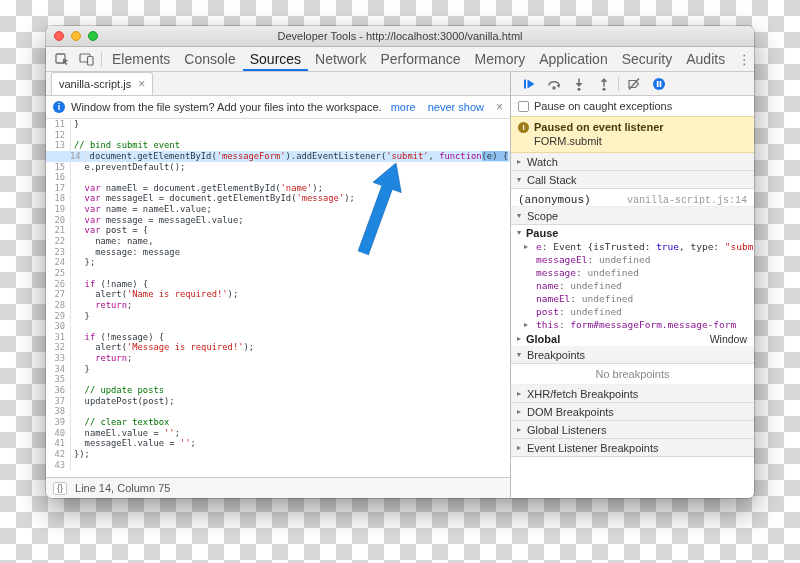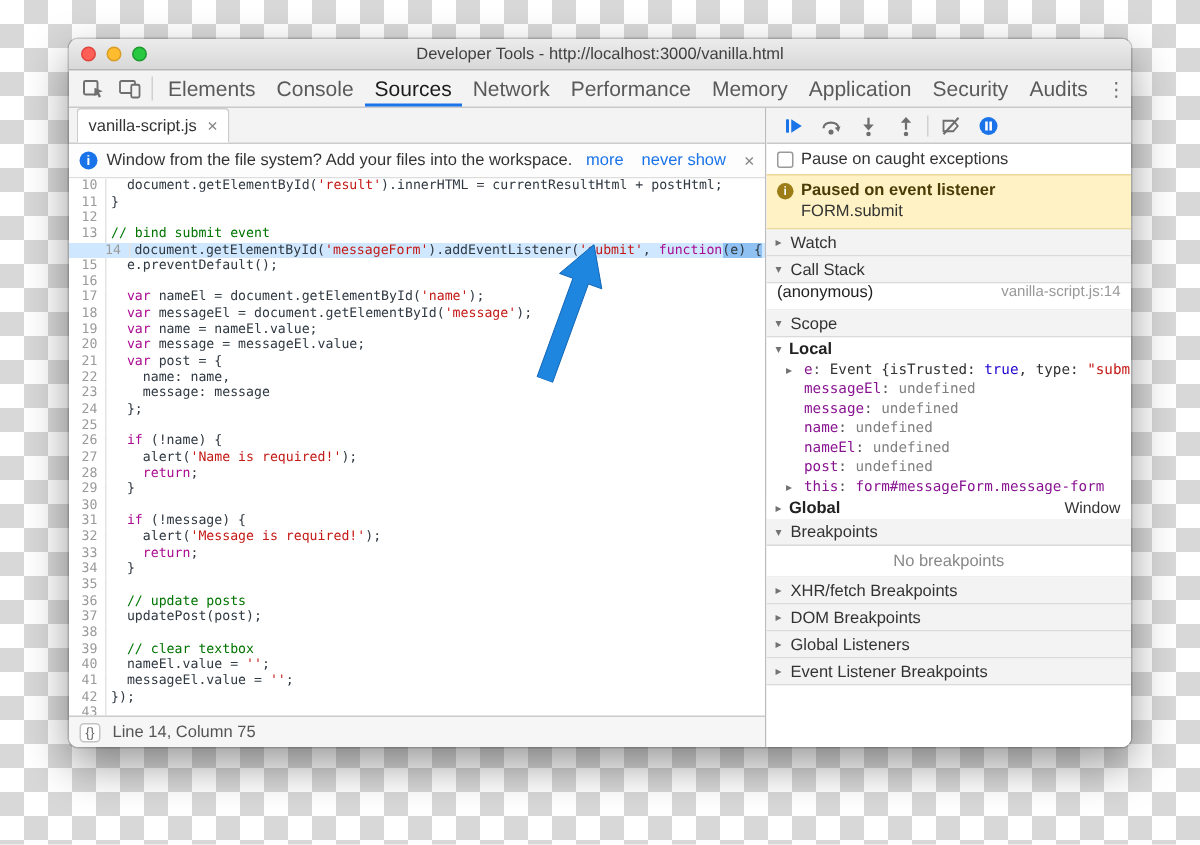--- a/index.html
+++ b/index.html
@@ -85,22 +85,22 @@
   .checkbox{width:11px;height:11px;border:1px solid #9a9a9a;border-radius:2px;background:#fff;box-sizing:border-box;}
   .paused-banner{flex:0 0 auto;background:#fff2c4;border-top:1px solid #ecd69a;border-bottom:1px solid #ecd69a;
     padding:4px 7px 5px;}
   .paused-title{display:flex;align-items:center;gap:5px;font-size:11px;font-weight:bold;color:#4a3c06;}
   .banner-info-icon{width:11px;height:11px;border-radius:50%;background:#9c7c17;color:#fff;
     font-size:8px;font-weight:bold;display:flex;align-items:center;justify-content:center;flex:0 0 auto;}
   .paused-detail{font-size:11px;color:#333;padding-left:16px;margin-top:2px;}
   .section-header{height:17px;flex:0 0 auto;background:#f3f3f3;border-bottom:1px solid #dadada;
     display:flex;align-items:center;gap:4px;padding:0 4px;font-size:11px;color:#333;}
   .tri{color:#727272;font-size:8px;width:8px;text-align:center;flex:0 0 auto;}
-  .frame{height:17px;flex:0 0 auto;display:flex;align-items:flex-start;padding:0 7px;font-size:11px;
-    background:#fff;border-bottom:1px solid #eee;}
+  .frame{height:17px;flex:0 0 auto;display:flex;align-items:flex-end;padding:0 7px;font-size:11px;
+    background:#fff;border-bottom:1px solid #eee;font-family:Liberation Mono, monospace;}
   .frame-name{color:#222;}
   .frame-loc{margin-left:auto;color:#999;font-size:10px;}
   .scope-subhead{height:15px;flex:0 0 auto;display:flex;align-items:center;gap:3px;padding:0 7px 0 4px;
     font-size:11px;color:#222;background:#fff;}
   .sub-title{font-weight:bold;}
   .sub-value{margin-left:auto;font-size:10.5px;color:#333;}
   .scope-entry{height:13px;line-height:13px;flex:0 0 auto;position:relative;padding-left:25px;
     font-family:"DejaVu Sans Mono",monospace;font-size:9.5px;white-space:nowrap;overflow:hidden;color:#333;}
   .entry-tri{position:absolute;left:13px;top:0;font-size:8px;color:#727272;font-family:"Liberation Sans",sans-serif;}
   .prop-name{color:#881391;}
@@ -173,21 +173,20 @@
         <span>Window from the file system? Add your files into the workspace.</span>
         <span class="infobar-links">
           <a class="link">more</a>
           <a class="link">never show</a>
           <span class="info-close">×</span>
         </span>
       </div>
 
       <div class="editor">
         <div id="code-lines">
-            <div class="code-line"><span class="gutter-num">10</span><span class="code-text"><span class="tok-p">  document.getElementById(</span><span class="tok-s">'result'</span><span class="tok-p">).innerHTML = currentResultHtml + postHtml;</span></span></div>
             <div class="code-line"><span class="gutter-num">11</span><span class="code-text"><span class="tok-p">}</span></span></div>
             <div class="code-line"><span class="gutter-num">12</span><span class="code-text"></span></div>
             <div class="code-line"><span class="gutter-num">13</span><span class="code-text"><span class="tok-c">// bind submit event</span></span></div>
             <div class="code-line active"><span class="gutter-num">14</span><span class="code-text"><span class="tok-p">document.getElementById(</span><span class="tok-s">'messageForm'</span><span class="tok-p">).addEventListener(</span><span class="tok-s">'submit'</span><span class="tok-p">, </span><span class="tok-k">function</span><span class="tok-h">(e) {</span></span></div>
             <div class="code-line"><span class="gutter-num">15</span><span class="code-text"><span class="tok-p">  e.preventDefault();</span></span></div>
             <div class="code-line"><span class="gutter-num">16</span><span class="code-text"></span></div>
             <div class="code-line"><span class="gutter-num">17</span><span class="code-text"><span class="tok-p">  </span><span class="tok-k">var</span><span class="tok-p"> nameEl = document.getElementById(</span><span class="tok-s">'name'</span><span class="tok-p">);</span></span></div>
             <div class="code-line"><span class="gutter-num">18</span><span class="code-text"><span class="tok-p">  </span><span class="tok-k">var</span><span class="tok-p"> messageEl = document.getElementById(</span><span class="tok-s">'message'</span><span class="tok-p">);</span></span></div>
             <div class="code-line"><span class="gutter-num">19</span><span class="code-text"><span class="tok-p">  </span><span class="tok-k">var</span><span class="tok-p"> name = nameEl.value;</span></span></div>
             <div class="code-line"><span class="gutter-num">20</span><span class="code-text"><span class="tok-p">  </span><span class="tok-k">var</span><span class="tok-p"> message = messageEl.value;</span></span></div>
@@ -298,21 +297,21 @@
           </div>
         </div>
 
       <div class="section-header">
         <span class="tri">▾</span>
         <span>Scope</span>
       </div>
 
       <div class="scope-subhead">
         <span class="tri">▾</span>
-        <span class="sub-title">Local</span>
+        <span class="sub-title">Pause</span>
       </div>
       <div id="scope-entries">
           <div class="scope-entry"><span class="entry-tri">▸</span><span class="prop-name">e</span><span class="prop-sep">: </span><span class="sv-p">Event {isTrusted: </span><span class="sv-b">true</span><span class="sv-p">, type: </span><span class="sv-s">"submit"</span></div>
           <div class="scope-entry"><span class="prop-name">messageEl</span><span class="prop-sep">: </span><span class="sv-u">undefined</span></div>
           <div class="scope-entry"><span class="prop-name">message</span><span class="prop-sep">: </span><span class="sv-u">undefined</span></div>
           <div class="scope-entry"><span class="prop-name">name</span><span class="prop-sep">: </span><span class="sv-u">undefined</span></div>
           <div class="scope-entry"><span class="prop-name">nameEl</span><span class="prop-sep">: </span><span class="sv-u">undefined</span></div>
           <div class="scope-entry"><span class="prop-name">post</span><span class="prop-sep">: </span><span class="sv-u">undefined</span></div>
           <div class="scope-entry"><span class="entry-tri">▸</span><span class="prop-name">this</span><span class="prop-sep">: </span><span class="sv-n">form#messageForm.message-form</span></div>
         </div>

